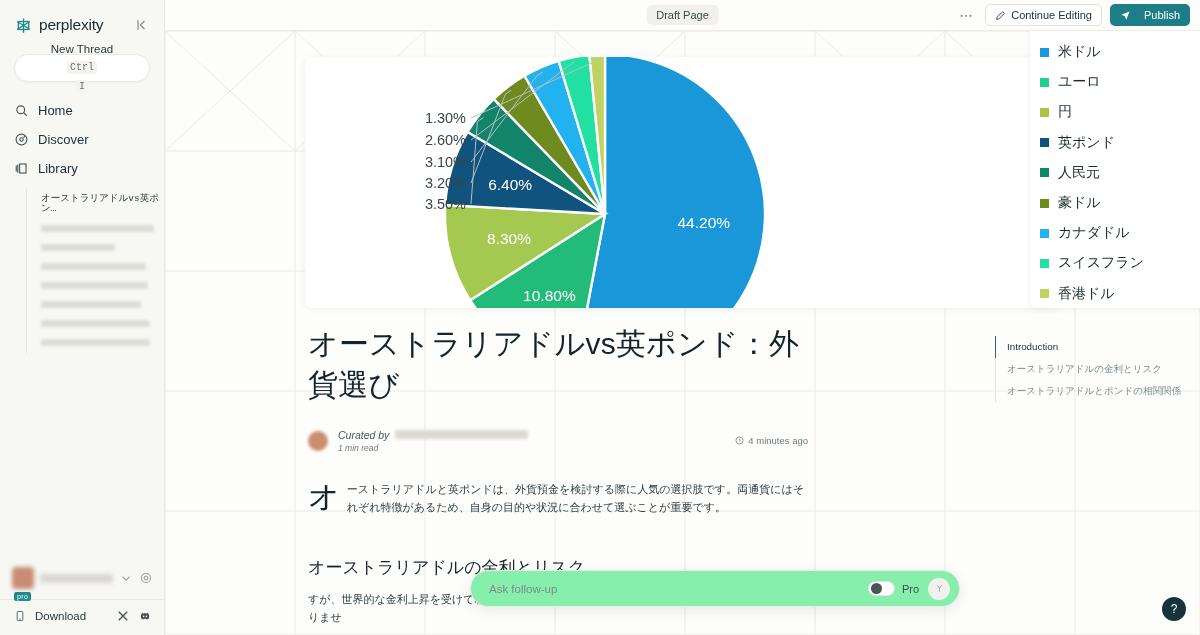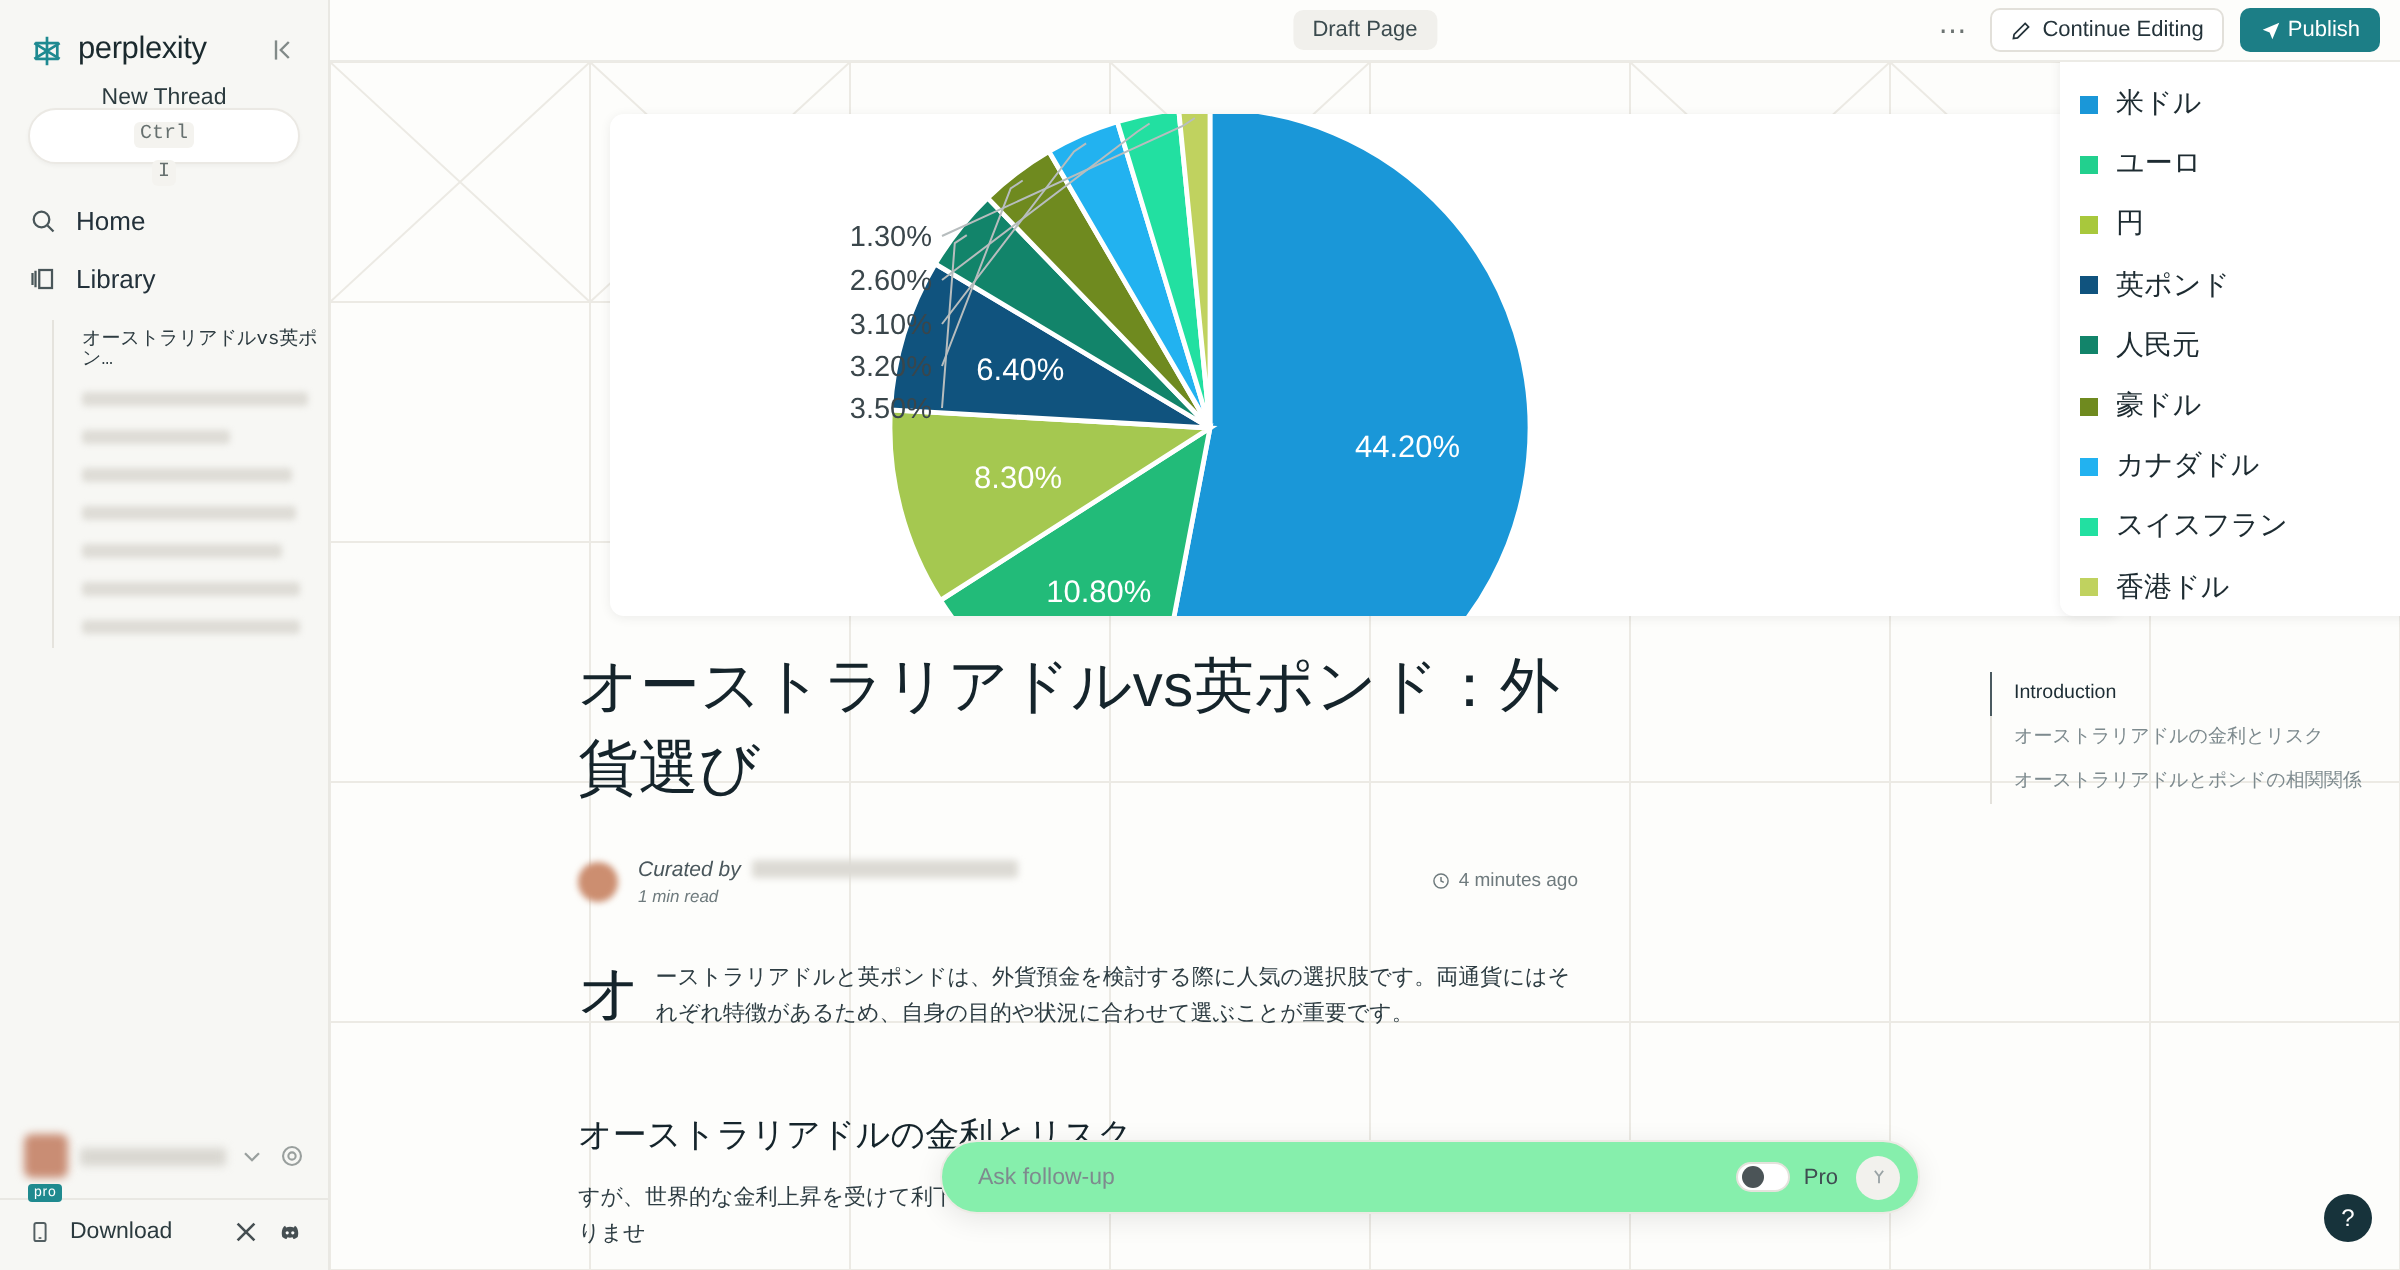--- a/index.html
+++ b/index.html
@@ -89,21 +89,21 @@
   }
   .tb-right { margin-left: auto; display: flex; align-items: center; gap: 8px; }
   .dots { font-size: 14px; color: #6d7472; letter-spacing: 1px; cursor: pointer; padding: 0 3px; }
   .btn-outline {
     display: flex; align-items: center; gap: 5px;
     height: 22px; padding: 0 9px;
     border: 1px solid #e2e0da; border-radius: 5px; background: #fff;
     font-size: 11px; color: #24333a; cursor: pointer;
   }
   .btn-publish {
-    display: flex; align-items: center; gap: 3px;
+    display: flex; align-items: center; gap: 13px;
     height: 22px; padding: 0 10px;
     background: #1c7e86; border-radius: 5px;
     font-size: 11px; color: #fff; cursor: pointer;
   }
 
   
   .bg-pattern { position: absolute; inset: 31px 0 0 0; z-index: 0; pointer-events: none; }
 
   .scroll-area { position: absolute; inset: 31px 0 0 0; z-index: 5; overflow: hidden; }
 
@@ -122,21 +122,21 @@
     width: 200px; height: 285px;
     background: #fff; border-radius: 7px;
     box-shadow: 0 1px 6px rgba(0,0,0,.07);
     padding: 14px 0 0 10px; overflow: hidden;
   }
   .legend-item { display: flex; align-items: center; gap: 9px; height: 30.2px; }
   .swatch { width: 9px; height: 9px; flex: 0 0 9px; }
   .legend-label { font-size: 14px; color: #1d2b31; }
 
   
-  .article { position: absolute; left: 124px; top: 292px; width: 700px; }
+  .article { position: absolute; left: 143px; top: 292px; width: 700px; }
   .art-title {
     font-size: 30px; line-height: 1.38; color: #15242b;
     letter-spacing: .2px; font-weight: 400;
     width: 495px;
   }
   .byline { display: flex; align-items: center; margin-top: 23px; width: 500px; }
   .avatar-art { width: 20px; height: 20px; border-radius: 50%; background: #cc8e70; filter: blur(1.6px); flex: 0 0 20px; }
   .byline-txt { margin-left: 10px; font-style: italic; }
   .curated-row { display: flex; align-items: center; gap: 6px; }
   .curated-lbl { font-size: 10.5px; color: #49565b; }
@@ -227,20 +227,28 @@
       <span class="kbd">I</span>
     </div>
 
     <nav class="nav">
       <div class="nav-item">
         <svg class="nav-ico" viewBox="0 0 20 20">
           <circle cx="9" cy="9" r="5.2" stroke="#2b3a3e" stroke-width="1.5" fill="none"></circle>
           <path d="M13 13 L17 17" stroke="#2b3a3e" stroke-width="1.5"></path>
         </svg>
         <span class="lbl">Home</span>
+      </div>
+      <div class="nav-item">
+        <svg class="nav-ico" viewBox="0 0 20 20">
+          <circle cx="10" cy="10" r="7.2" stroke="#2b3a3e" stroke-width="1.5" fill="none"></circle>
+          <circle cx="10" cy="10" r="2.3" stroke="#2b3a3e" stroke-width="1.5" fill="none"></circle>
+          <path d="M12.6 7.4 L14.5 5.5" stroke="#2b3a3e" stroke-width="1.5"></path>
+        </svg>
+        <span class="lbl">Discover</span>
       </div>
       <div class="nav-item">
         <svg class="nav-ico" viewBox="0 0 20 20">
           <rect x="7.5" y="4" width="8.5" height="12" stroke="#2b3a3e" stroke-width="1.5" fill="none"></rect>
           <path d="M5 4.5 L5 15.5 M3 6 L3 14" stroke="#2b3a3e" stroke-width="1.5"></path>
         </svg>
         <span class="lbl">Library</span>
       </div>
     </nav>
 

